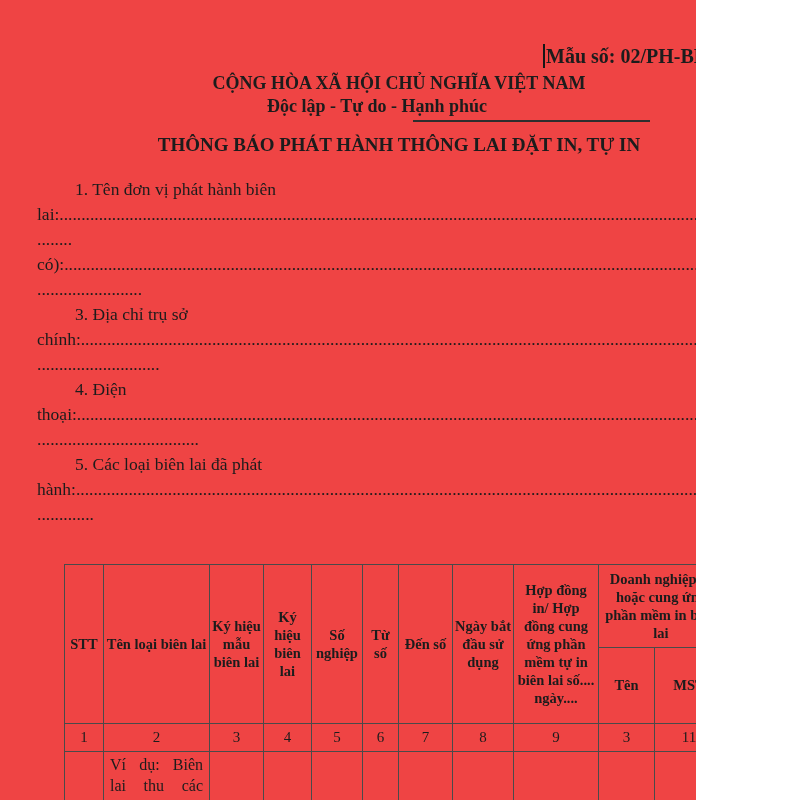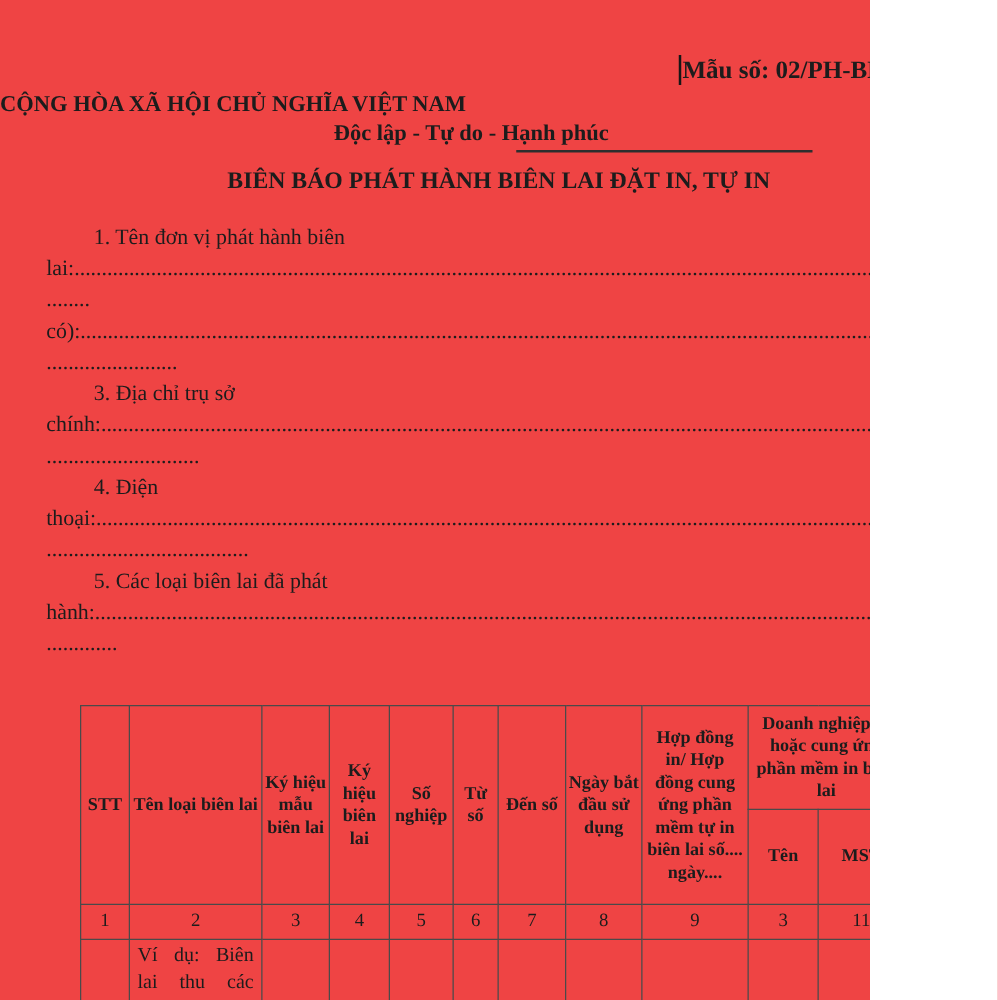--- a/index.html
+++ b/index.html
@@ -23,20 +23,21 @@
   }
   .text-cursor {
     display: inline-block;
     width: 2px; height: 24px;
     background: #161616;
     margin-right: 1px;
   }
   .national-header {
     position: absolute;
     top: 73px; left: 0; width: 798px;
+    text-align: center;
     font-size: 18px; font-weight: bold;
     white-space: nowrap;
   }
   .motto {
     position: absolute;
     top: 96px; left: 0; width: 798px;
     text-align: center;
     font-size: 18px; font-weight: bold;
     white-space: nowrap;
     transform: translateX(-22px);
@@ -102,21 +103,21 @@
 <div class="page">
 
   <div class="form-number">
     <span class="text-cursor"></span>
     <span>Mẫu số: 02/PH-BLG</span>
   </div>
 
   <div class="national-header">CỘNG HÒA XÃ HỘI CHỦ NGHĨA VIỆT NAM</div>
   <div class="motto">Độc lập - Tự do - Hạnh phúc</div>
   <div class="motto-underline"></div>
-  <div class="doc-title">BIÊN BÁO PHÁT HÀNH BIÊN LAI ĐẶT IN, TỰ IN</div>
+  <div class="doc-title">THÔNG BÁO PHÁT HÀNH THÔNG LAI ĐẶT IN, TỰ IN</div>
 
   <div class="fields">
     <div>
       <div class="fline1">1. Tên đơn vị phát hành biên</div>
       <div class="fline2">lai:................................................................................................................................................................................</div>
       <div class="fline3">........</div>
     </div>
     <div>
       <div class="fline2">có):................................................................................................................................................................................</div>
       <div class="fline3">........................</div>

